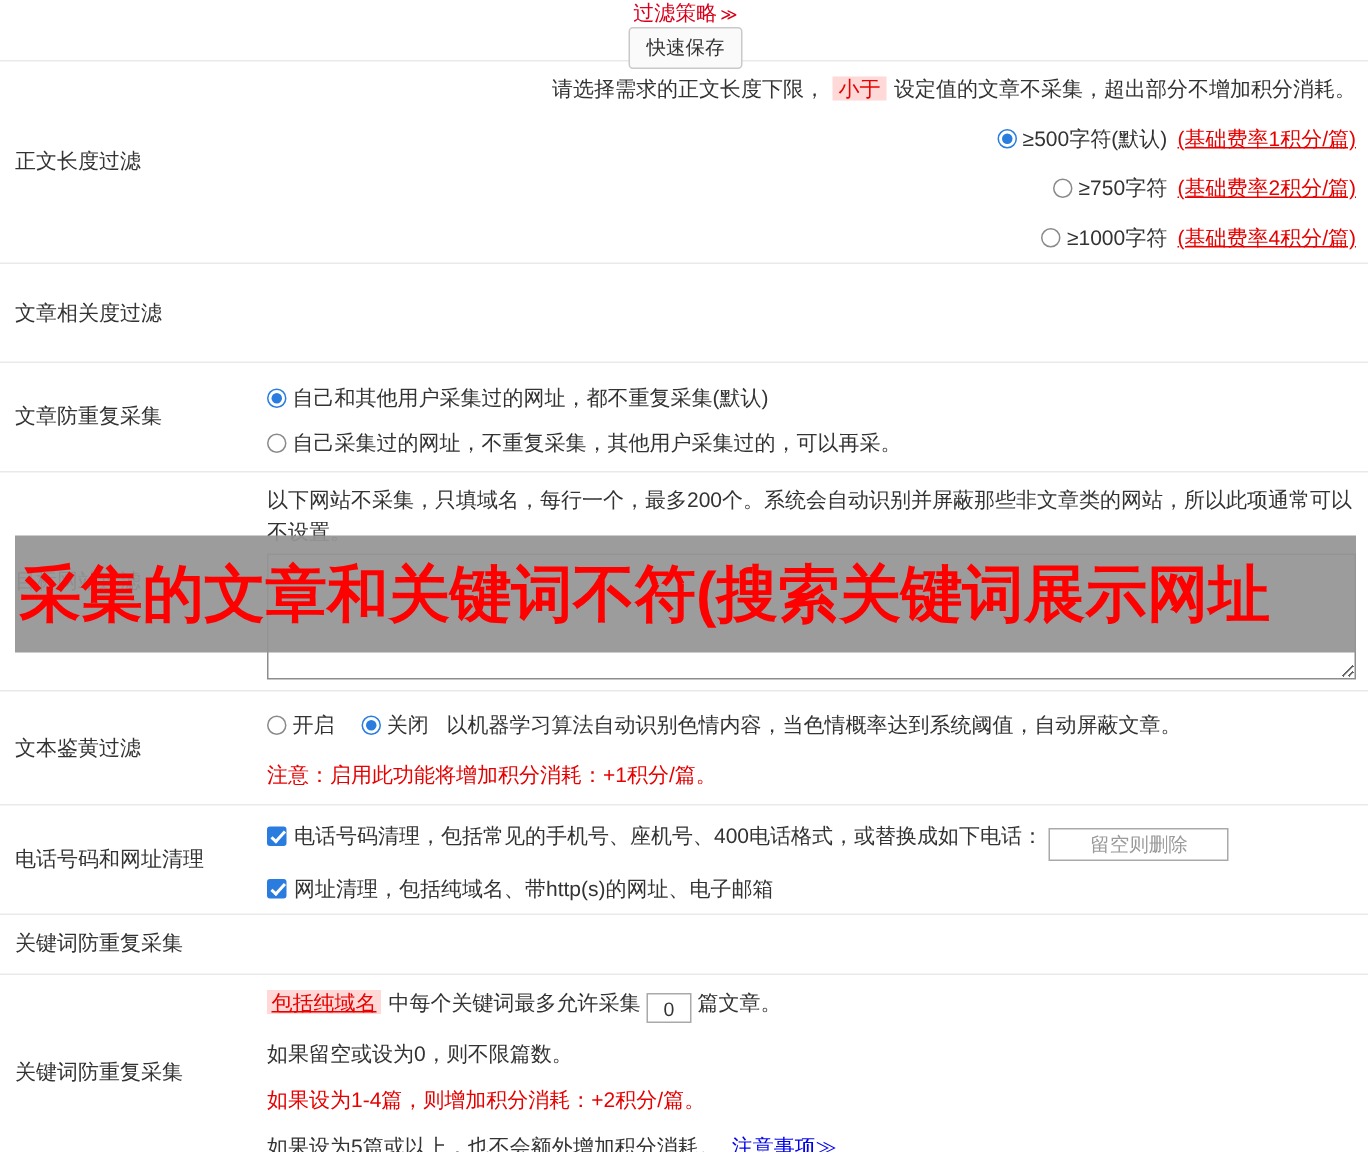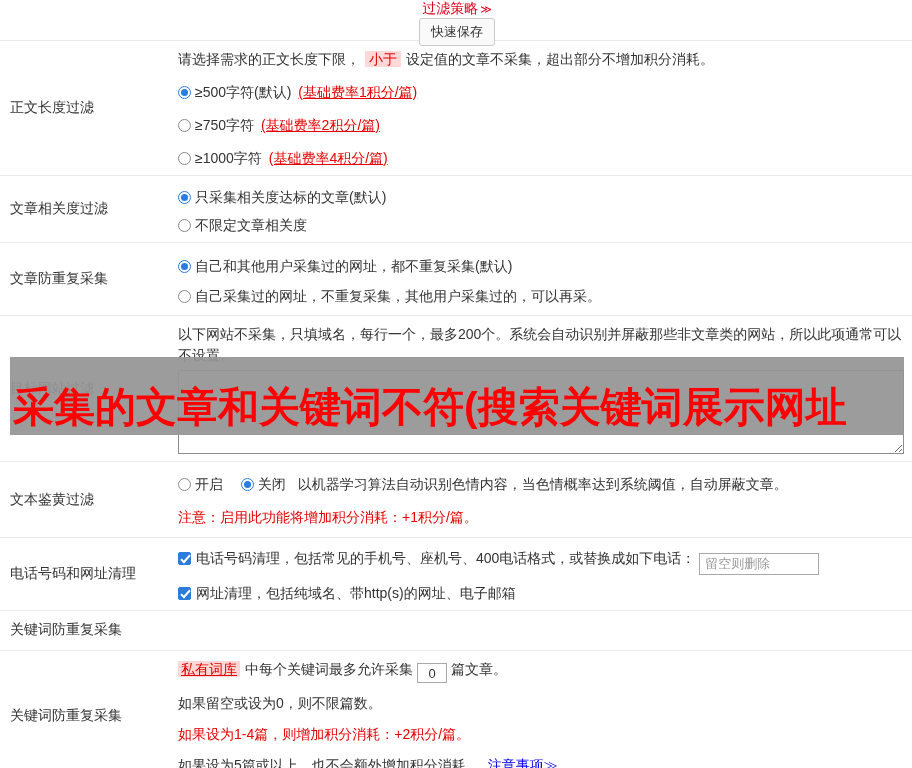--- a/index.html
+++ b/index.html
@@ -47,54 +47,54 @@
   .cb {
     display:inline-block; width:13px; height:13px; background:#2a7cdf;
     border:1px solid #2a7cdf; border-radius:2px; vertical-align:-2px;
     margin-right:5px; position:relative; cursor:pointer;
   }
   .cb::after {
     content:""; position:absolute; left:4px; top:0px; width:3px; height:8px;
     border:solid #fff; border-width:0 2px 2px 0; transform:rotate(42deg);
   }
 
-  .opt { margin-top:12px; }
+  .opt { margin-top:12px;text-align:right; }
   .opt:first-child { margin-top:0; }
   .opt-sm { margin-top:7px; }
   .opt-sm:first-child { margin-top:0; }
 
   .fee { color:#e60000; text-decoration:underline; margin-left:3px; }
   .red { color:#e60000; }
   .hl { color:#e60000; background:#ffd8d8; padding:0 4px; margin:0 5px; }
   .lexicon { color:#e60000; background:#ffd8d8; padding:0 3px; text-decoration:underline; margin-right:5px; }
   .gap { display:inline-block; width:10px; }
 
   .txt-input {
     font-family:"Liberation Sans",sans-serif; font-size:13px;
     border:1px solid #a9a9a9; height:22px; padding:2px 5px; width:120px;
-    vertical-align:-5px; color:#333;
+    vertical-align:-5px; color:#333;text-align:center;
   }
   .txt-input::placeholder { color:#9a9a9a; }
   .num-input {
     font-family:"Liberation Sans",sans-serif; font-size:13px;
     border:1px solid #a9a9a9; height:20px; width:30px; text-align:center;
     vertical-align:-4px; margin:0 4px; color:#333;
   }
   .site-textarea {
     display:block; width:100%; height:84px; margin-top:4px;
     border:1px solid #8d8d8d; font-family:"Liberation Sans",sans-serif;
     font-size:13px; padding:4px; resize:both;
   }
   .link { color:#0000ee; text-decoration:none; cursor:pointer; margin-left:8px; }
 
   
   .banner {
     position:absolute; left:10px; right:8px; top:357px; height:78px;
     background:rgba(148,148,148,0.93); z-index:10;
-    display:flex; align-items:flex-end; overflow:hidden;
+    display:flex; align-items:center; overflow:hidden;
   }
   .banner span {
     color:#ff0000; font-size:41px; font-weight:700; white-space:nowrap;
     padding-left:3px; letter-spacing:0;
   }
 </style>
 </head>
 <body>
 
 <div class="page">
@@ -119,28 +119,20 @@
         <span class="rd"></span><span>≥750字符 </span><span class="fee">(基础费率2积分/篇)</span>
       </div>
       <div class="opt">
         <span class="rd"></span><span>≥1000字符 </span><span class="fee">(基础费率4积分/篇)</span>
       </div>
     </div>
   </div>
 
   <div class="row" style="min-height:66px">
     <div class="row-label">文章相关度过滤</div>
-    <div class="row-content" style="padding-top:11px">
-      <div class="opt-sm">
-        <span class="rd on"></span><span>只采集相关度达标的文章(默认)</span>
-      </div>
-      <div class="opt-sm">
-        <span class="rd"></span><span>不限定文章相关度</span>
-      </div>
-    </div>
   </div>
 
   <div class="row" style="min-height:73px">
     <div class="row-label">文章防重复采集</div>
     <div class="row-content" style="padding-top:13px">
       <div class="opt-sm">
         <span class="rd on"></span><span>自己和其他用户采集过的网址，都不重复采集(默认)</span>
       </div>
       <div class="opt-sm" style="margin-top:9px">
         <span class="rd"></span><span>自己采集过的网址，不重复采集，其他用户采集过的，可以再采。</span>
@@ -183,21 +175,21 @@
   </div>
 
   <div class="row" style="min-height:40px">
     <div class="row-label">关键词防重复采集</div>
   </div>
 
   <div class="row" style="min-height:127px; border-bottom:none">
     <div class="row-label">关键词防重复采集</div>
     <div class="row-content">
       <div>
-        <span class="lexicon">私有词库</span><span>中每个关键词最多允许采集</span><input class="num-input" value="0" style=""><span>篇文章。</span>
+        <span class="lexicon">包括纯域名</span><span>中每个关键词最多允许采集</span><input class="num-input" value="0" style=""><span>篇文章。</span>
       </div>
       <div style="margin-top:10px">如果留空或设为0，则不限篇数。</div>
       <div class="red" style="margin-top:10px">如果设为1-4篇，则增加积分消耗：+2积分/篇。</div>
       <div style="margin-top:10px">
         <span>如果设为5篇或以上，也不会额外增加积分消耗。</span><a class="link">注意事项≫</a>
       </div>
     </div>
   </div>
 
   <div class="banner">

